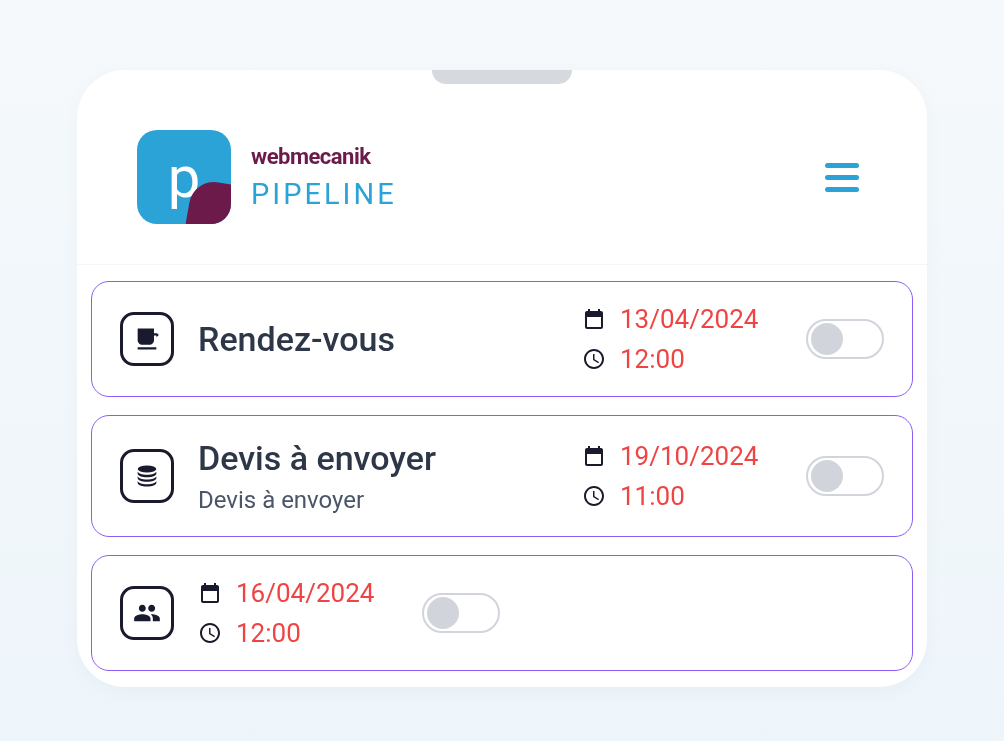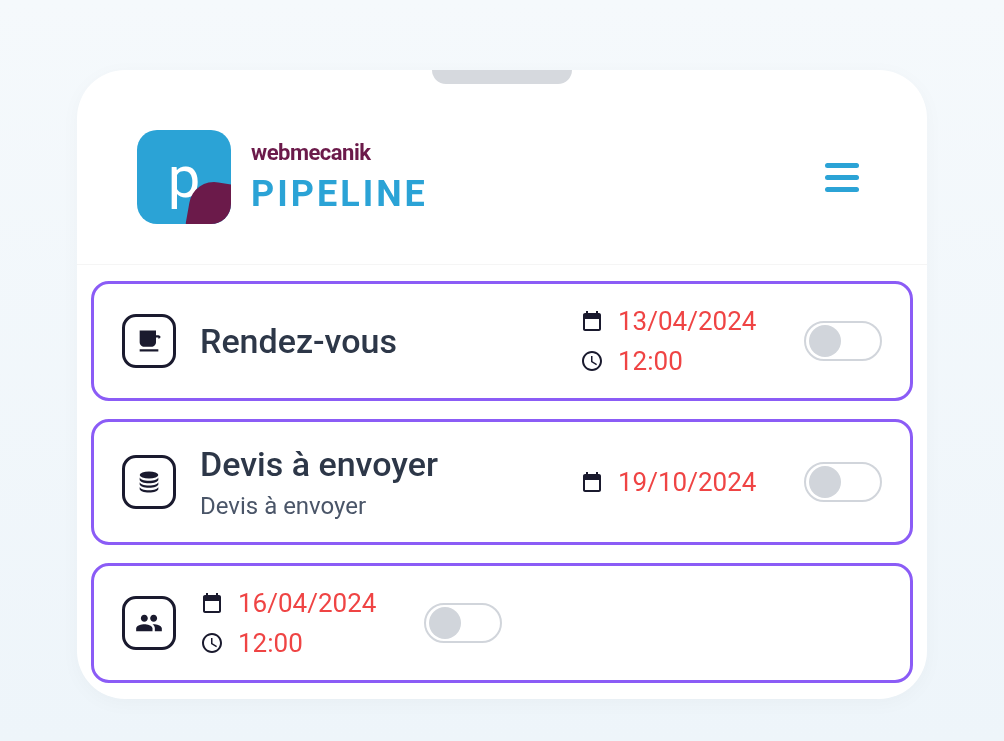--- a/index.html
+++ b/index.html
@@ -91,22 +91,22 @@
     
     .logo-brand {
       color: #6b1a4a;
       font-size: 22px;
       font-weight: 700;
       letter-spacing: -0.5px;
     }
     
     .logo-product {
       color: #2ba3d6;
-      font-size: 36px;
-      font-weight: 700;
+      font-size: 29px;
+      font-weight: 400;
       letter-spacing: 3px;
     }
     
     .hamburger {
       display: flex;
       flex-direction: column;
       gap: 7px;
       cursor: pointer;
       padding: 8px;
     }
@@ -120,21 +120,21 @@
     
     .task-list {
       padding: 16px 14px;
       display: flex;
       flex-direction: column;
       gap: 18px;
     }
     
     .task-card {
       background: #ffffff;
-      border: 3px solid #8b5cf6;
+      border: 1px solid #8b5cf6;
       border-radius: 18px;
       padding: 22px 28px;
       display: flex;
       align-items: center;
       gap: 24px;
     }
     
     .task-icon-box {
       width: 54px;
       height: 54px;
@@ -285,20 +285,26 @@
         <span class="task-title">Devis à envoyer</span>
         <span class="task-subtitle">Devis à envoyer</span>
       </div>
       <div class="task-meta">
         <div class="meta-row">
           <svg class="meta-icon" viewBox="0 0 24 24">
               <path d="M19 4h-1V2h-2v2H8V2H6v2H5c-1.1 0-2 .9-2 2v14c0 1.1.9 2 2 2h14c1.1 0 2-.9 2-2V6c0-1.1-.9-2-2-2zm0 16H5V10h14v10z"></path>
             </svg>
           <span class="meta-text">19/10/2024</span>
         </div>
+        <div class="meta-row">
+          <svg class="meta-icon" viewBox="0 0 24 24">
+              <path d="M12 2C6.48 2 2 6.48 2 12s4.48 10 10 10 10-4.48 10-10S17.52 2 12 2zm0 18c-4.41 0-8-3.59-8-8s3.59-8 8-8 8 3.59 8 8-3.59 8-8 8zm.5-13H11v6l5.25 3.15.75-1.23-4.5-2.67V7z"></path>
+            </svg>
+          <span class="meta-text">11:00</span>
+        </div>
       </div>
       <div class="toggle">
         <div class="toggle-knob"></div>
       </div>
     </div>
 
     <div class="task-card">
       <div class="task-icon-box">
         <svg class="icon-svg" viewBox="0 0 24 24">
             <path d="M16 11c1.66 0 2.99-1.34 2.99-3S17.66 5 16 5s-3 1.34-3 3 1.34 3 3 3zm-8 0c1.66 0 2.99-1.34 2.99-3S9.66 5 8 5 5 6.34 5 8s1.34 3 3 3zm0 2c-2.33 0-7 1.17-7 3.5V19h14v-2.5c0-2.33-4.67-3.5-7-3.5zm8 0c-.29 0-.62.02-.97.05 1.16.84 1.97 1.97 1.97 3.45V19h6v-2.5c0-2.33-4.67-3.5-7-3.5z"></path>

